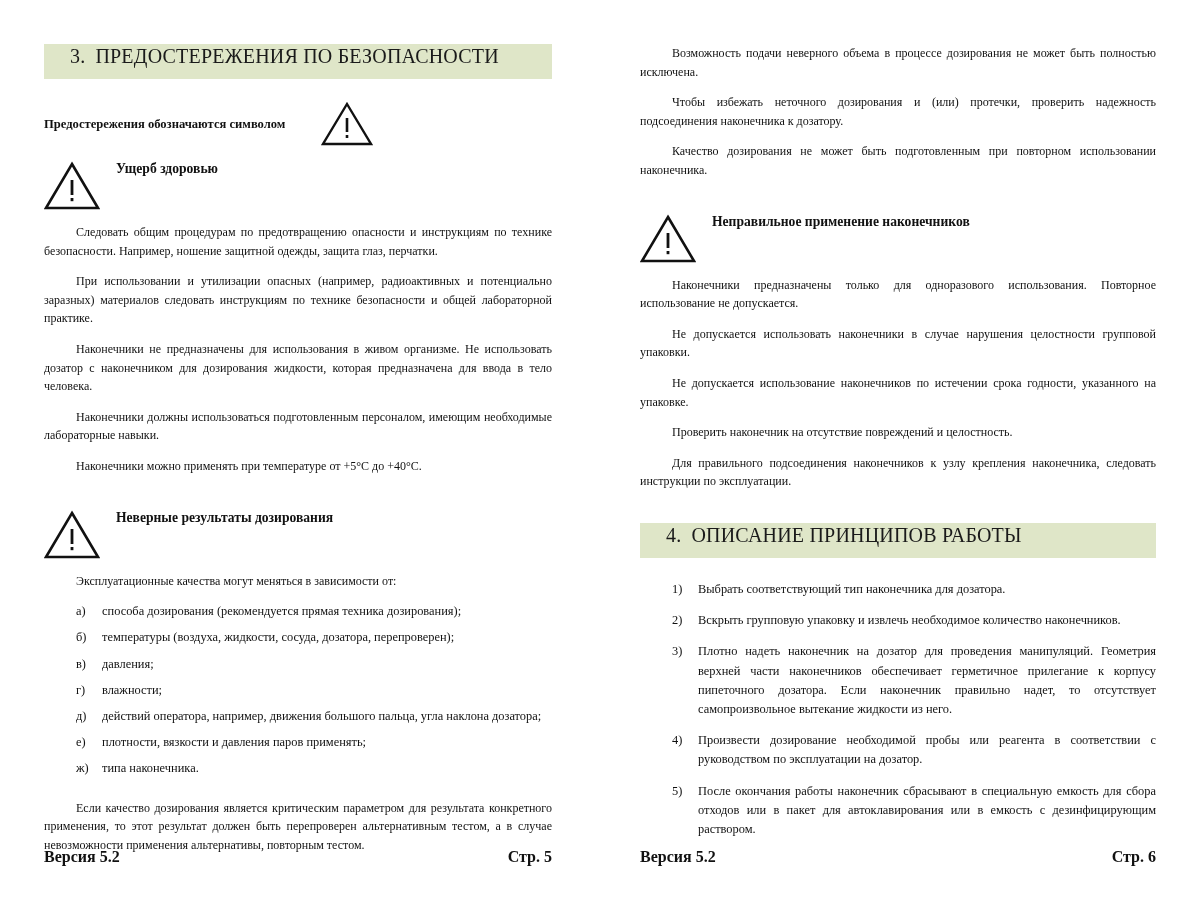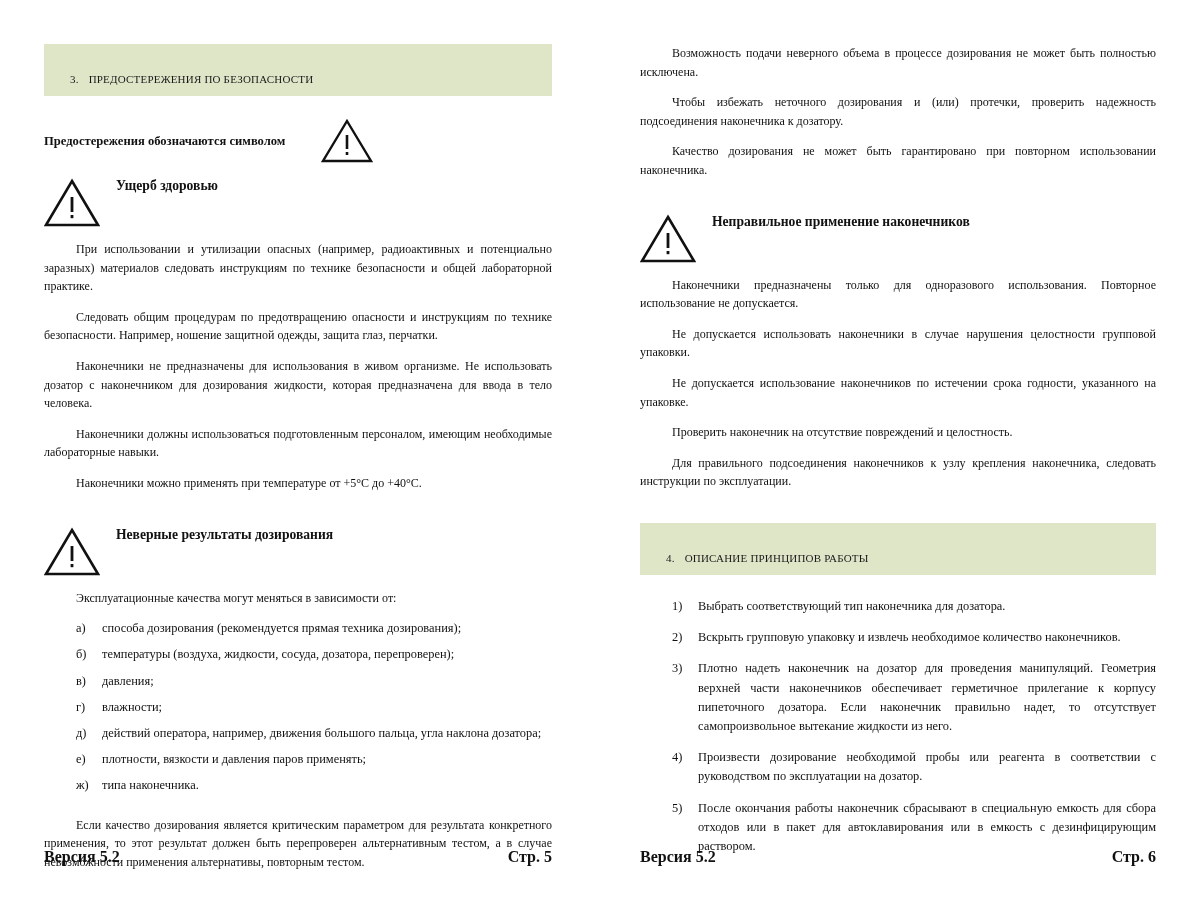--- a/index.html
+++ b/index.html
@@ -27,23 +27,23 @@
     box-sizing: border-box;
     padding: 44px 48px 0 44px;
   }
   .page.right {
     padding-left: 40px;
     padding-right: 44px;
   }
   .section-head {
     background: #dfe6c8;
     color: #1a1a1a;
-    font-size: 11px;
+    font-size: 20px;
     letter-spacing: 0.2px;
-    padding: 29px 0 11px 26px;
+    padding: 1px 0 11px 26px;
     margin: 0 0 22px 0;
     font-family: "Liberation Serif", serif;
   }
   .section-head .num {
     margin-right: 10px;
   }
   p {
     margin: 0 0 12px 0;
     font-size: 12px;
     line-height: 1.55;
@@ -156,22 +156,22 @@
       <span class="tri">
         <svg width="56" height="50" viewBox="0 0 56 50" aria-hidden="true">
           <path d="M28 3 L54 47 L2 47 Z" fill="none" stroke="#111111" stroke-width="2.6" stroke-linejoin="miter"></path>
           <rect x="26.6" y="19" width="2.8" height="15" fill="#111111"></rect>
           <rect x="26.6" y="37" width="2.8" height="3.2" fill="#111111"></rect>
         </svg>
       </span>
       <span class="title">Ущерб здоровью</span>
     </div>
 
+    <p>Следовать общим процедурам по предотвращению опасности и инструкциям по технике безопасности. Например, ношение защитной одежды, защита глаз, перчатки.</p>
     <p>При использовании и утилизации опасных (например, радиоактивных и потенциально заразных) материалов следовать инструкциям по технике безопасности и общей лабораторной практике.</p>
-    <p>Следовать общим процедурам по предотвращению опасности и инструкциям по технике безопасности. Например, ношение защитной одежды, защита глаз, перчатки.</p>
     <p>Наконечники не предназначены для использования в живом организме. Не использовать дозатор с наконечником для дозирования жидкости, которая предназначена для ввода в тело человека.</p>
     <p>Наконечники должны использоваться подготовленным персоналом, имеющим необходимые лабораторные навыки.</p>
     <p>Наконечники можно применять при температуре от +5°C до +40°C.</p>
 
     <div class="spacer-sm"></div>
 
     <div class="warn-head">
       <span class="tri">
         <svg width="56" height="50" viewBox="0 0 56 50" aria-hidden="true">
           <path d="M28 3 L54 47 L2 47 Z" fill="none" stroke="#111111" stroke-width="2.6" stroke-linejoin="miter"></path>
@@ -221,21 +221,21 @@
     <div class="footer">
       <span>Версия 5.2</span>
       <span>Стр. 5</span>
     </div>
   </div>
 
   <div class="page right">
 
     <p>Возможность подачи неверного объема в процессе дозирования не может быть полностью исключена.</p>
     <p>Чтобы избежать неточного дозирования и (или) протечки, проверить надежность подсоединения наконечника к дозатору.</p>
-    <p>Качество дозирования не может быть гарантировано при повторном использовании наконечника.</p>
+    <p>Качество дозирования не может быть подготовленным при повторном использовании наконечника.</p>
 
     <div class="spacer-sm"></div>
 
     <div class="warn-head">
       <span class="tri">
         <svg width="56" height="50" viewBox="0 0 56 50" aria-hidden="true">
           <path d="M28 3 L54 47 L2 47 Z" fill="none" stroke="#111111" stroke-width="2.6" stroke-linejoin="miter"></path>
           <rect x="26.6" y="19" width="2.8" height="15" fill="#111111"></rect>
           <rect x="26.6" y="37" width="2.8" height="3.2" fill="#111111"></rect>
         </svg>

